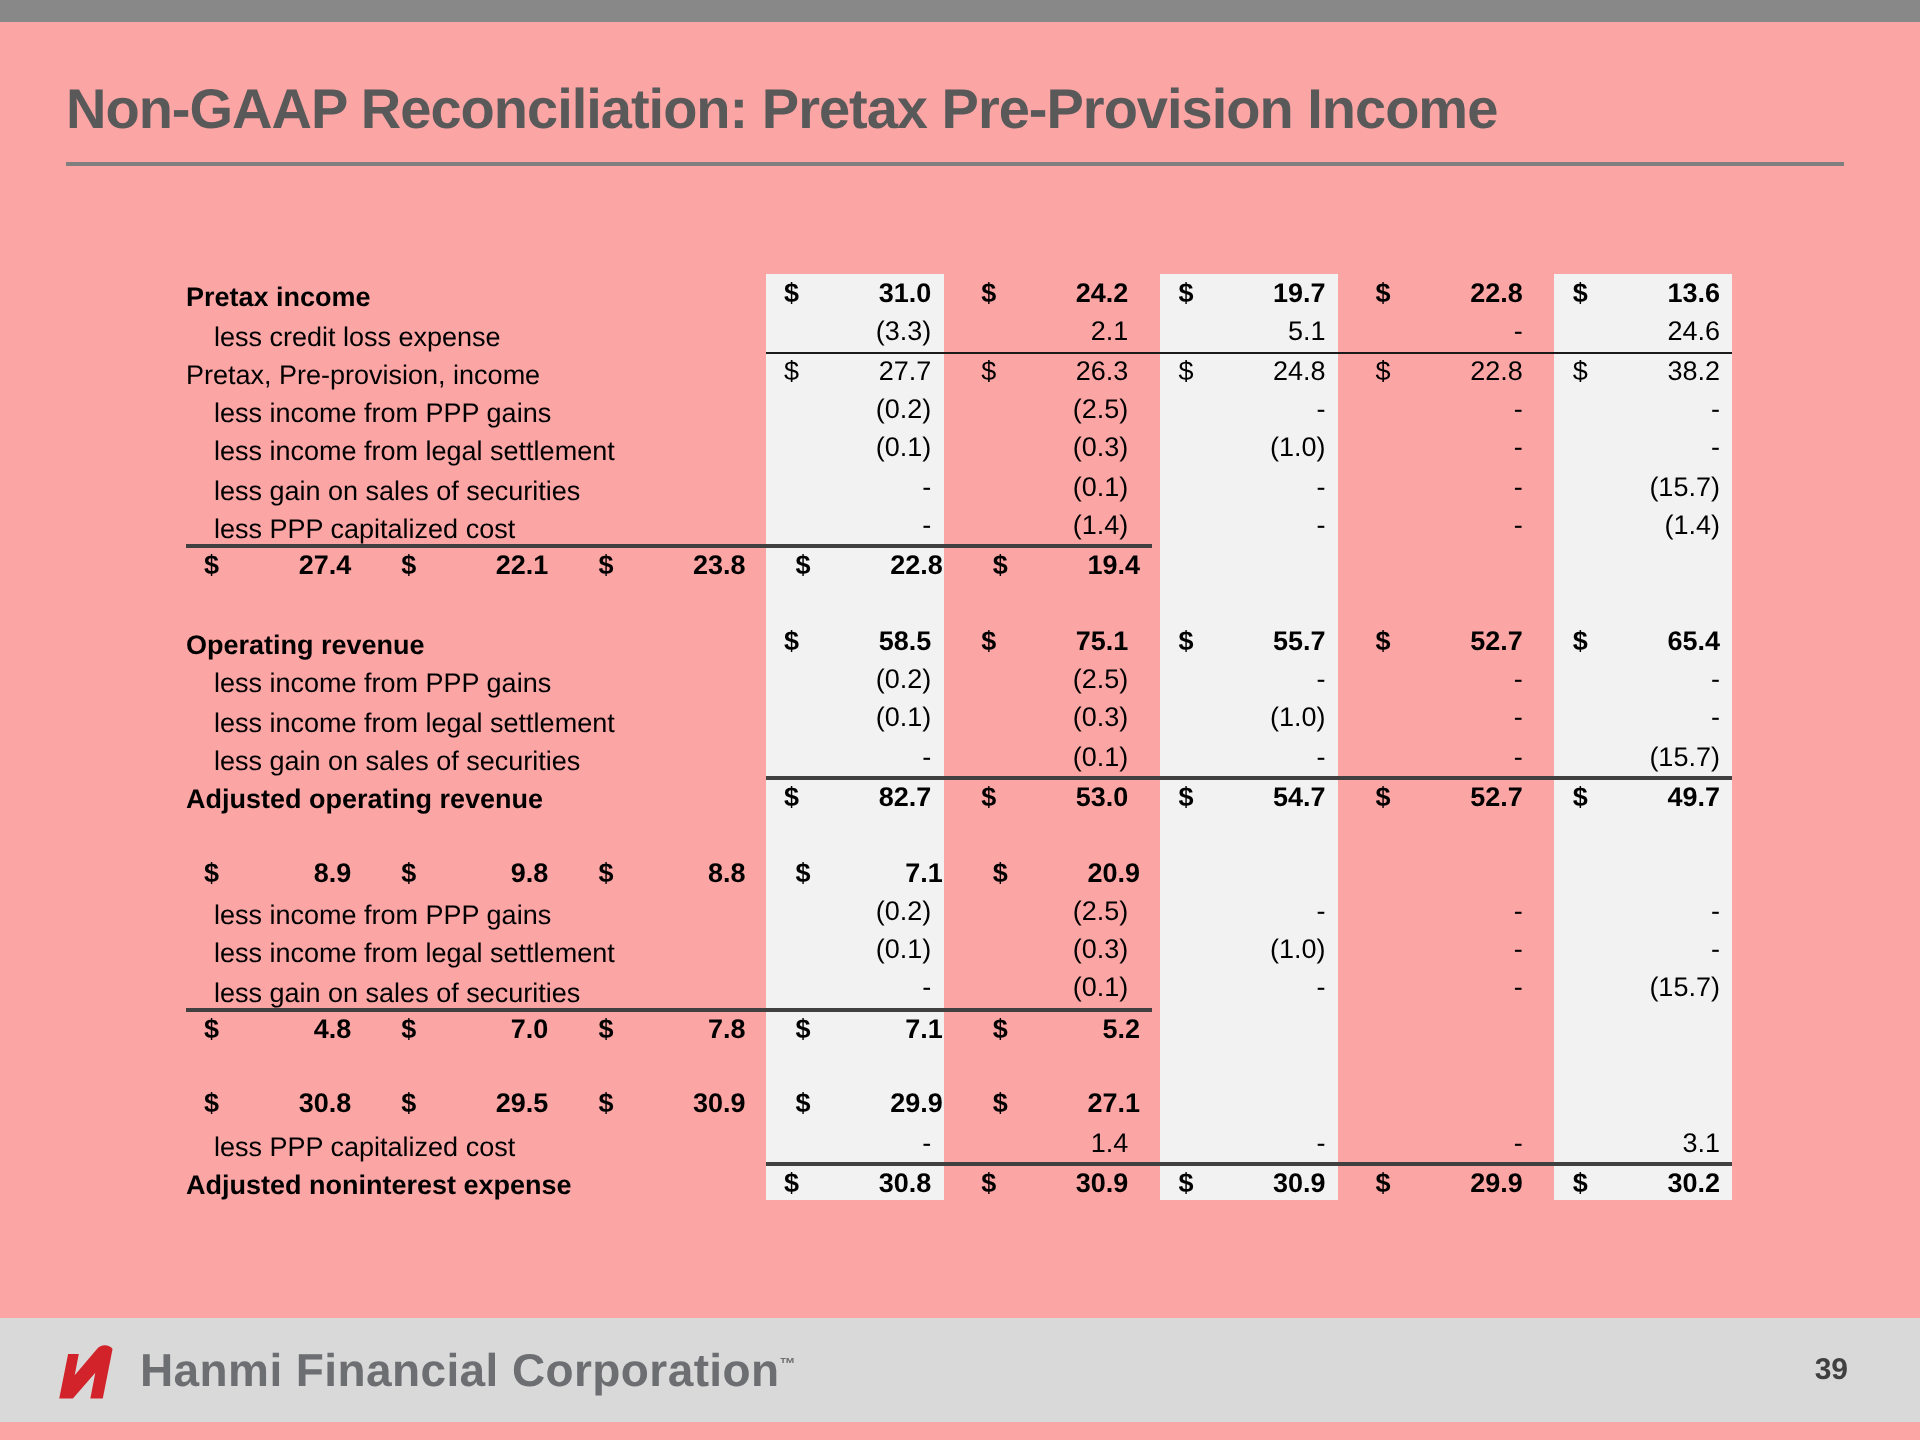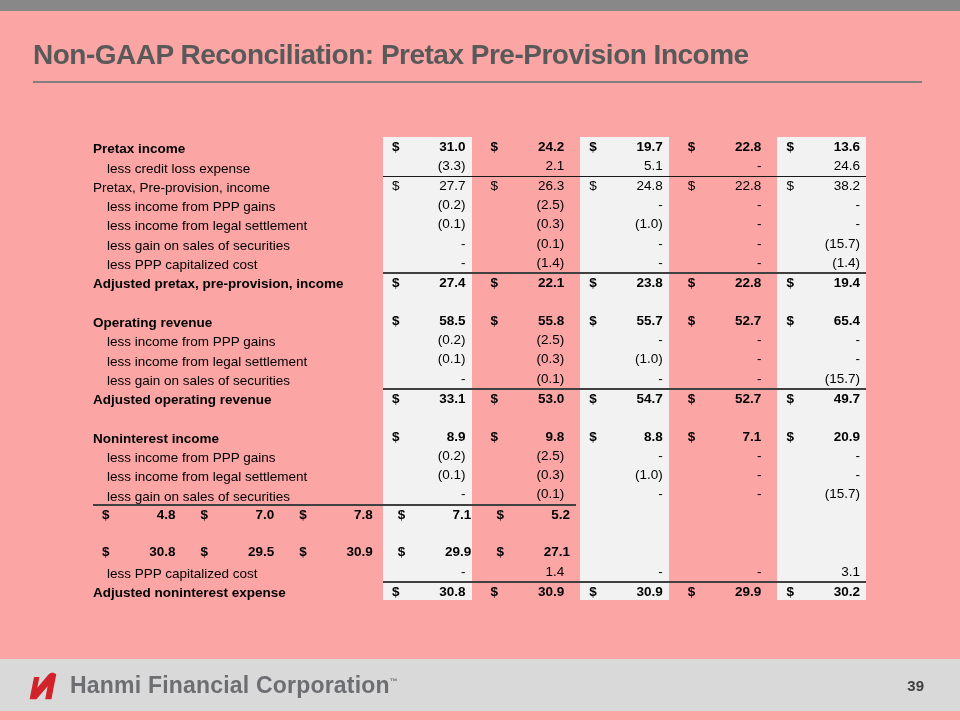--- a/index.html
+++ b/index.html
@@ -240,21 +240,20 @@
               <span class="dollar"></span>
               <span class="num">-</span>
             </div>
             <div class="cell">
               <span class="dollar"></span>
               <span class="num">(1.4)</span>
             </div>
           </div>
         </div>
         <div class="row bold">
-          <div class="lbl">Adjusted pretax, pre-provision, income</div>
           <div class="vals rule-total">
             <div class="cell">
               <span class="dollar">$</span>
               <span class="num">27.4</span>
             </div>
             <div class="cell">
               <span class="dollar">$</span>
               <span class="num">22.1</span>
             </div>
             <div class="cell">
@@ -274,21 +273,21 @@
         <div class="row spacer"></div>
         <div class="row bold">
           <div class="lbl">Operating revenue</div>
           <div class="vals">
             <div class="cell">
               <span class="dollar">$</span>
               <span class="num">58.5</span>
             </div>
             <div class="cell">
               <span class="dollar">$</span>
-              <span class="num">55.8</span>
+              <span class="num">75.1</span>
             </div>
             <div class="cell">
               <span class="dollar">$</span>
               <span class="num">55.7</span>
             </div>
             <div class="cell">
               <span class="dollar">$</span>
               <span class="num">52.7</span>
             </div>
             <div class="cell">
@@ -370,21 +369,21 @@
               <span class="dollar"></span>
               <span class="num">(15.7)</span>
             </div>
           </div>
         </div>
         <div class="row bold">
           <div class="lbl">Adjusted operating revenue</div>
           <div class="vals rule-total">
             <div class="cell">
               <span class="dollar">$</span>
-              <span class="num">33.1</span>
+              <span class="num">82.7</span>
             </div>
             <div class="cell">
               <span class="dollar">$</span>
               <span class="num">53.0</span>
             </div>
             <div class="cell">
               <span class="dollar">$</span>
               <span class="num">54.7</span>
             </div>
             <div class="cell">
@@ -392,21 +391,20 @@
               <span class="num">52.7</span>
             </div>
             <div class="cell">
               <span class="dollar">$</span>
               <span class="num">49.7</span>
             </div>
           </div>
         </div>
         <div class="row spacer"></div>
         <div class="row bold">
-          <div class="lbl">Noninterest income</div>
           <div class="vals">
             <div class="cell">
               <span class="dollar">$</span>
               <span class="num">8.9</span>
             </div>
             <div class="cell">
               <span class="dollar">$</span>
               <span class="num">9.8</span>
             </div>
             <div class="cell">

